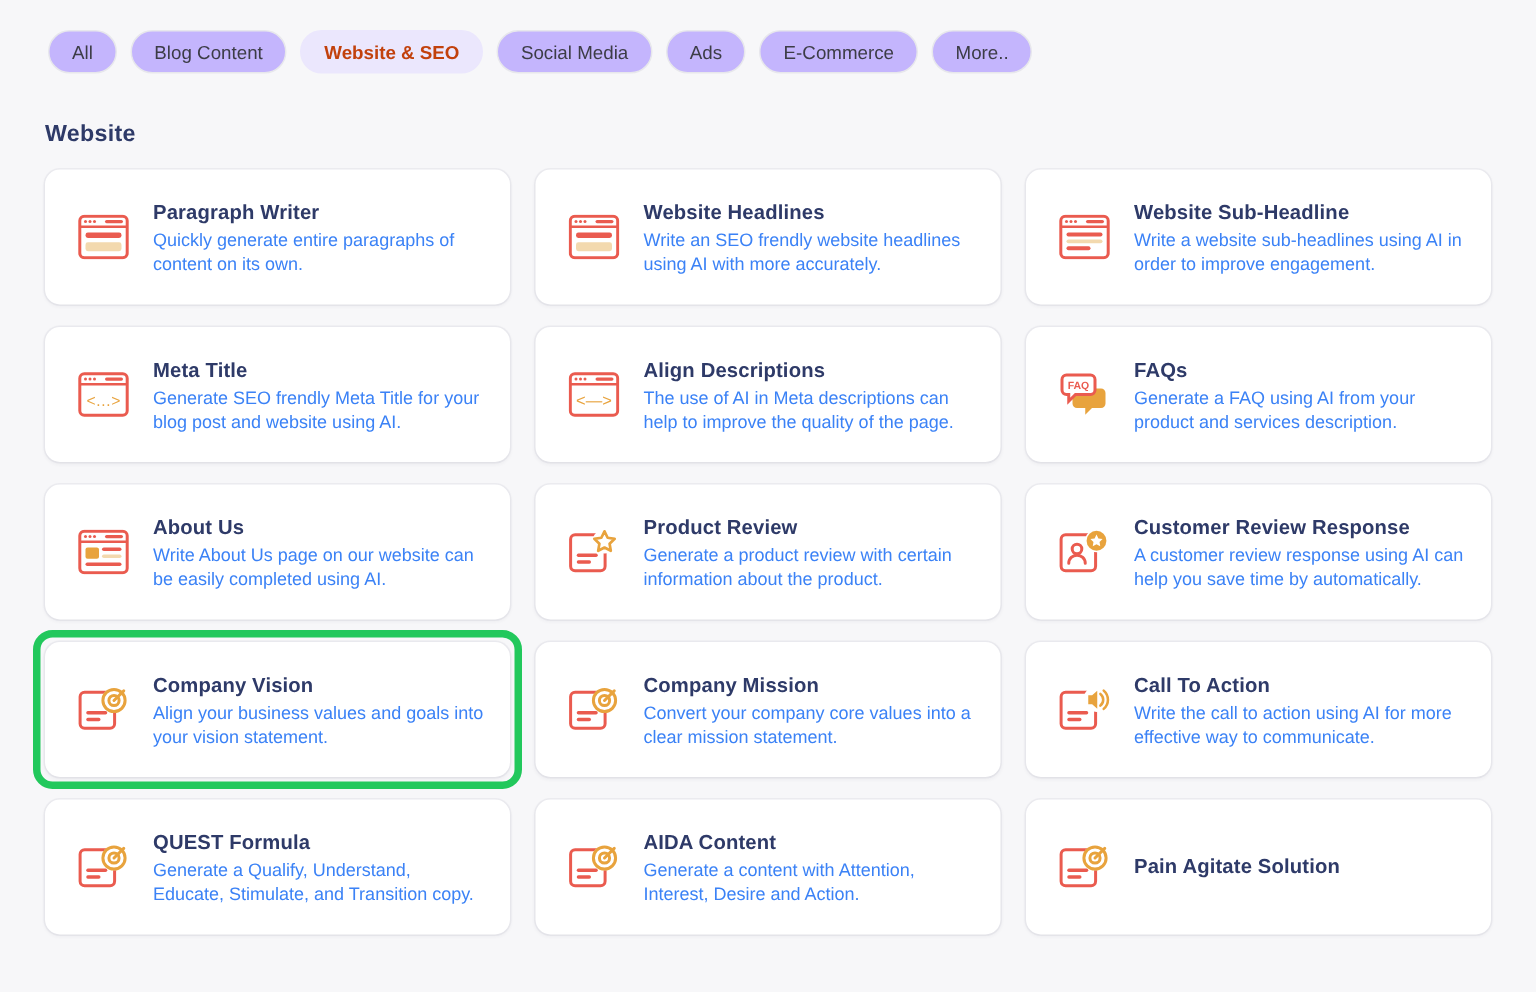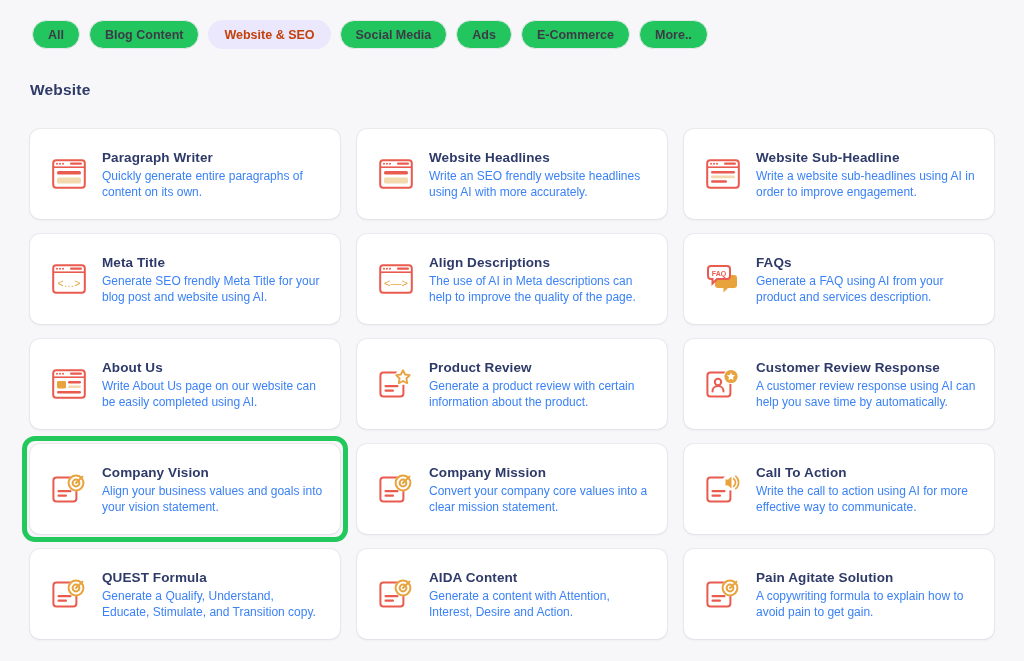--- a/index.html
+++ b/index.html
@@ -12,39 +12,38 @@
   .page { width: 1024px; height: 661px; position: relative; padding: 0 30px; }
 
   
   .filters {
     display: flex; align-items: center; gap: 9px;
     padding-top: 20px; padding-left: 2px;
   }
   .pill {
     height: 29px; padding: 0 15px;
     border-radius: 15px;
-    background: #22c55e;
+    background: #c4b5fd;
     border: 1px solid #e7e7ec;
     color: #3c3c46;
     font-size: 12.5px;
     display: flex; align-items: center; justify-content: center;
     white-space: nowrap;
     cursor: pointer;
-    font-weight: bold;
   }
   .pill.active {
     background: #ebe7fd;
     border-color: #ebe7fd;
     color: #c2410c;
     font-weight: bold;
   }
 
   
   .section-title {
-    margin-top: 32px; margin-bottom: 30px;
+    margin-top: 32px; margin-bottom: 14px;
     font-size: 15.5px; font-weight: bold;
     color: #2e3a68; letter-spacing: .2px;
   }
 
   
   .grid {
     display: grid;
     grid-template-columns: repeat(3, 1fr);
     column-gap: 17px;
     row-gap: 15px;
@@ -372,19 +371,18 @@
               <rect x="5.5" y="17" width="14" height="2.3" rx="1.1" fill="#ea5b4f"></rect>
               <rect x="5.5" y="21.5" width="9.5" height="2.3" rx="1.1" fill="#ea5b4f"></rect>
               <circle cx="24" cy="10" r="8.2" fill="#fff"></circle>
               <circle cx="24" cy="10" r="7.4" fill="none" stroke="#e8a33d" stroke-width="2"></circle>
               <circle cx="24" cy="10" r="3.4" fill="none" stroke="#e8a33d" stroke-width="2"></circle>
               <path d="M24 10 L30.5 3.6" stroke="#e8a33d" stroke-width="2" stroke-linecap="round"></path>
             </svg>
           </div>
           <div class="card-text">
             <div class="card-title">Pain Agitate Solution</div>
-            <div class="card-desc">A copywriting formula to explain how to avoid pain to get gain.</div>
           </div>
         </div>
       </div>
     </div>
 
 </div>
 
 </body></html>

